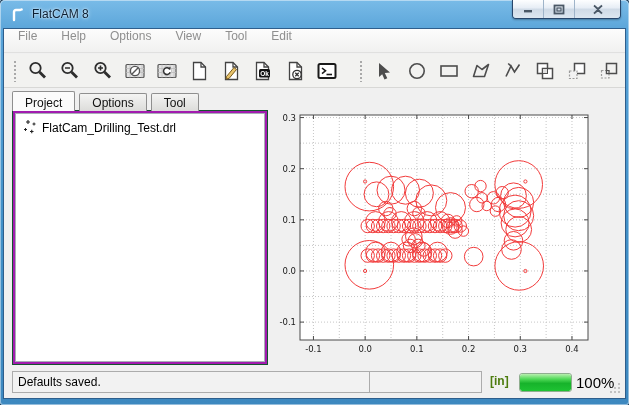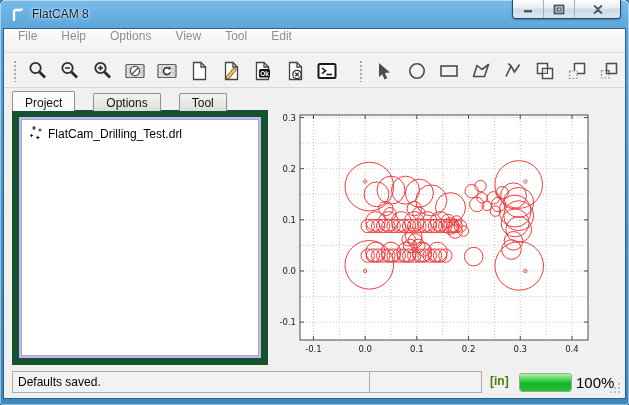--- a/index.html
+++ b/index.html
@@ -29,26 +29,26 @@
   .toolbar{position:absolute;left:0;right:0;top:25px;height:34px;background:#f2f2f0;
     border-bottom:1px solid #d8d8d6;display:flex;align-items:center;}
   .grip{width:4px;height:22px;margin:0 6px 0 9px;
     background-image:radial-gradient(circle,#a9a9a9 30%,transparent 32%);
     background-size:4px 4px;background-repeat:repeat-y;}
   .tbtn{width:26px;height:26px;margin:0 5px;display:flex;align-items:center;justify-content:center;}
   .tbtn svg{display:block;}
   
   .tabs{position:absolute;left:8px;top:62px;display:flex;align-items:flex-end;height:20px;z-index:3;}
   .tab{font-size:12px;color:#111;padding:2px 12px 3px 12px;border:1px solid #8f8f8f;
-    border-bottom:none;border-radius:2px 2px 0 0;margin-right:18px;height:18px;
+    border-bottom:none;border-radius:2px 2px 0 0;margin-right:4px;height:18px;
     background:linear-gradient(180deg,#f4f4f3,#dcdcda);}
   .tab.active{background:#fbfbfb;height:20px;padding-top:4px;z-index:4;position:relative;}
   
   .tree-frame{position:absolute;left:8px;top:81px;width:256px;height:255px;
-    border:7px solid #14532d;background:#c4b5fd;padding:2px;z-index:2;}
+    border:1px solid #14532d;background:#a21caf;padding:2px;z-index:2;}
   .tree-inner{width:100%;height:100%;border:1px solid #a8adb5;background:#fff;padding:4px 2px;}
   .tree-item{display:flex;align-items:center;font-size:12px;color:#000;padding:2px 2px;}
   .tree-item svg{margin:0 5px 0 2px;}
   
   .figure{position:absolute;left:264px;top:66px;width:357px;height:273px;background:#f0f0f0;}
   
   .statusbar{position:absolute;left:0;right:0;bottom:0;height:31px;background:#f0f0f0;}
   .status-field{position:absolute;top:4px;height:22px;border:1px solid #acacac;
     background:#f2f2f2;font-size:12px;color:#000;display:flex;align-items:center;padding:0 5px;}
   .units-label{position:absolute;top:7px;font-size:12px;font-weight:bold;color:#4d7c0f;}

